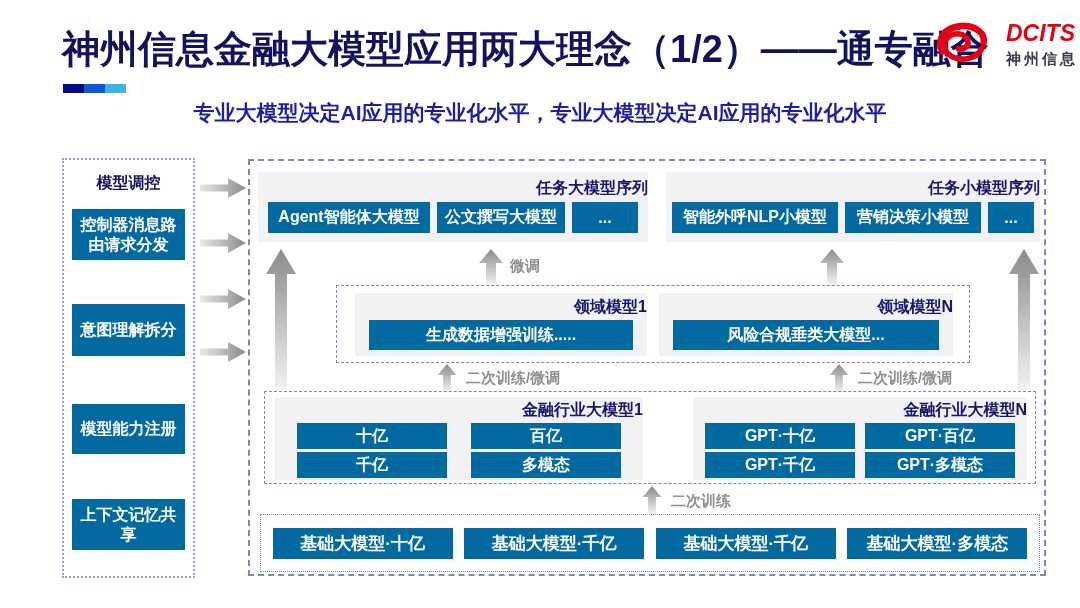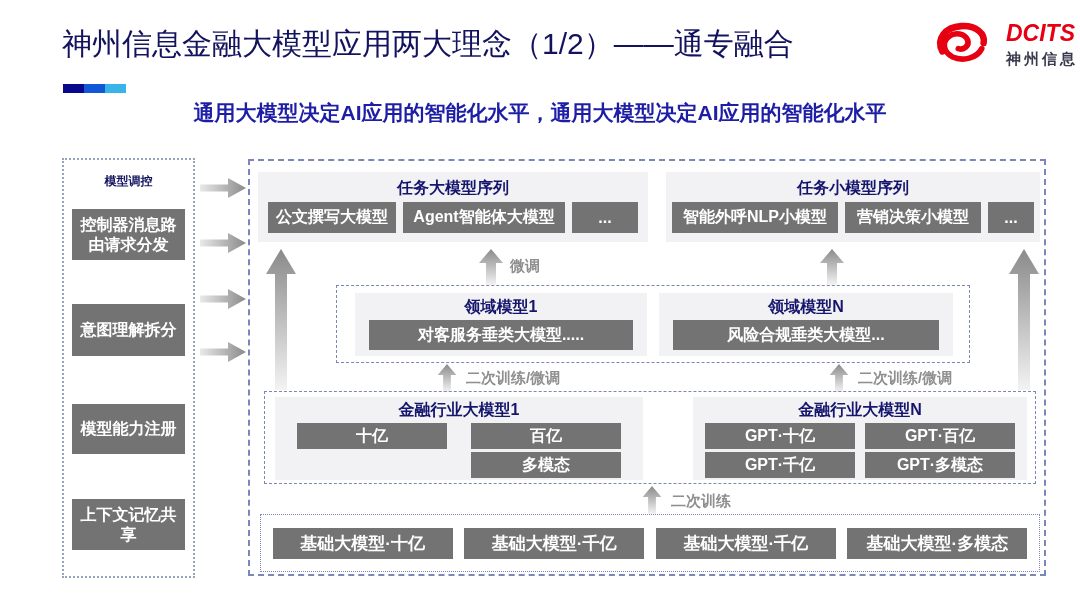--- a/index.html
+++ b/index.html
@@ -3,36 +3,36 @@
 <meta charset="utf-8">
 <style>
   html,body{margin:0;padding:0;}
   body{
     width:1080px;height:608px;position:relative;overflow:hidden;
     background:#ffffff;
     font-family:"Liberation Sans","DejaVu Sans",sans-serif;
   }
   .abs{position:absolute;}
   
-  .slide-title{left:62px;top:24px;font-size:30px;font-weight:normal;color:#12125e;white-space:nowrap;}
+  .slide-title{left:62px;top:24px;font-size:38px;font-weight:bold;color:#12125e;white-space:nowrap;}
   .accent-bar{left:63px;top:84px;display:flex;height:9px;}
   .accent-bar span{width:21px;height:9px;display:block;}
   .subtitle{left:120px;top:99px;width:840px;text-align:center;font-size:21px;font-weight:bold;color:#1d1da5;white-space:nowrap;}
   .logo{left:933px;top:20px;display:flex;align-items:center;gap:13px;}
   .logo-text{color:#e60012;font-size:23px;font-weight:bold;font-style:italic;line-height:1;}
   .logo-sub{color:#3a3a4e;font-size:15px;font-weight:bold;letter-spacing:3px;margin-top:5px;}
   
   .sidebar{left:62px;top:158px;width:133px;height:420px;border:2px dotted #97a2c0;box-sizing:border-box;background:#fff;}
-  .sidebar-title{left:0;top:13px;width:100%;text-align:center;font-size:12px;font-weight:bold;color:#12125e;}
-  .blue-btn{background:#737373;color:#ffffff;font-weight:bold;display:flex;align-items:center;justify-content:center;text-align:center;box-sizing:border-box;}
+  .sidebar-title{left:0;top:13px;width:100%;text-align:center;font-size:16px;font-weight:bold;color:#12125e;}
+  .blue-btn{background:#0369a1;color:#ffffff;font-weight:bold;display:flex;align-items:center;justify-content:center;text-align:center;box-sizing:border-box;}
   .side-btn{left:8px;width:113px;font-size:16px;line-height:1.25;padding:2px;}
   
   .main{left:248px;top:159px;width:798px;height:417px;border:2px dashed #7a87b8;box-sizing:border-box;}
   .gray-panel{background:#f2f2f4;}
-  .panel-title{width:100%;text-align:center;font-size:16px;font-weight:bold;color:#15156e;position:absolute;top:6px;left:0;}
+  .panel-title{width:100%;text-align:right;font-size:16px;font-weight:bold;color:#15156e;position:absolute;top:6px;left:0;}
   .node-row{position:absolute;left:0;bottom:9px;width:100%;display:flex;justify-content:center;gap:7px;}
   .node-row .blue-btn{height:31px;font-size:16px;}
   .dashed-box{border:1.5px dashed #7a87b8;box-sizing:border-box;}
   .arrow-label{color:#8f8f8f;font-weight:bold;font-size:15px;white-space:nowrap;line-height:1.2;}
   .arrow-label.wrap{white-space:normal;width:94px;text-align:center;}
   .grid-btn{height:26px;font-size:16px;width:150px;}
   .base-row{display:flex;align-items:center;justify-content:space-evenly;}
   .base-row .blue-btn{width:180px;height:31px;font-size:17px;}
   svg.arr{display:block;}
 </style>
@@ -51,21 +51,21 @@
     </linearGradient>
   </defs>
 </svg>
 
 <div class="abs slide-title">神州信息金融大模型应用两大理念（1/2）——通专融合</div>
 <div class="abs accent-bar">
   <span style="background:#08088a"></span>
   <span style="background:#1157d8"></span>
   <span style="background:#38b4e8"></span>
 </div>
-<div class="abs subtitle">通用大模型决定AI应用的智能化水平，通用大模型决定AI应用的智能化水平</div>
+<div class="abs subtitle">专业大模型决定AI应用的专业化水平，专业大模型决定AI应用的专业化水平</div>
 
 <div class="abs logo">
   <span>
     <svg width="60" height="46" viewBox="0 0 64 48">
       <g fill="none" stroke="#e60012" stroke-linecap="round">
         <path d="M10 33 C 3 20, 13 7, 30 6 C 46 5, 56 14, 54 24" stroke-width="7"></path>
         <path d="M52 30 C 47 40, 32 44, 21 39 C 11 34, 9 23, 17 17 C 24 12, 34 14, 37 21 C 39 27, 33 32, 27 30" stroke-width="6"></path>
       </g>
     </svg>
   </span>
@@ -94,22 +94,22 @@
   </svg>
 <svg class="abs arr" style="left:200px;top:342px;" width="46" height="20" viewBox="0 0 46 20">
     <polygon points="0,6.5 28,6.5 28,0 46,10 28,20 28,13.5 0,13.5" fill="url(#gradH)"></polygon>
   </svg>
 
 <div class="abs main">
 
   <div class="abs gray-panel" style="left:8px;top:11px;width:390px;height:70px;">
     <div class="panel-title">任务大模型序列</div>
     <div class="node-row">
+      <div class="blue-btn" style="width:162px;">Agent智能体大模型</div>
       <div class="blue-btn" style="width:128px;">公文撰写大模型</div>
-      <div class="blue-btn" style="width:162px;">Agent智能体大模型</div>
       <div class="blue-btn" style="width:66px;">...</div>
     </div>
   </div>
 
   <div class="abs gray-panel" style="left:416px;top:11px;width:374px;height:70px;">
     <div class="panel-title">任务小模型序列</div>
     <div class="node-row">
       <div class="blue-btn" style="width:166px;">智能外呼NLP小模型</div>
       <div class="blue-btn" style="width:136px;">营销决策小模型</div>
       <div class="blue-btn" style="width:46px;">...</div>
@@ -129,21 +129,21 @@
   <div class="abs arrow-label" style="left:260px;top:96px;">微调</div>
 
   <svg class="abs arr" style="left:570px;top:88px;" width="24" height="36" viewBox="0 0 24 36">
       <polygon points="12,0 24,14 17,14 17,36 7,36 7,14 0,14" fill="url(#gradV)"></polygon>
     </svg>
   <div class="abs arrow-label wrap" style="left:600px;top:92px;margin-top:40px;">生成数据增强训练</div>
 
   <div class="abs dashed-box" style="left:86px;top:124px;width:634px;height:78px;">
     <div class="abs gray-panel" style="left:18px;top:7px;width:292px;height:63px;">
       <div class="panel-title" style="top:4px;">领域模型1</div>
-      <div class="abs blue-btn" style="left:14px;bottom:6px;width:264px;height:30px;font-size:16px;">对客服务垂类大模型.....</div>
+      <div class="abs blue-btn" style="left:14px;bottom:6px;width:264px;height:30px;font-size:16px;">生成数据增强训练.....</div>
     </div>
     <div class="abs gray-panel" style="left:322px;top:7px;width:294px;height:63px;">
       <div class="panel-title" style="top:4px;">领域模型N</div>
       <div class="abs blue-btn" style="left:14px;bottom:6px;width:266px;height:30px;font-size:16px;">风险合规垂类大模型...</div>
     </div>
   </div>
 
   <svg class="abs arr" style="left:186px;top:203px;" width="22" height="28" viewBox="0 0 24 36">
       <polygon points="12,0 24,14 17,14 17,36 7,36 7,14 0,14" fill="url(#gradV)"></polygon>
     </svg>
@@ -151,20 +151,21 @@
   <svg class="abs arr" style="left:578px;top:203px;" width="22" height="28" viewBox="0 0 24 36">
       <polygon points="12,0 24,14 17,14 17,36 7,36 7,14 0,14" fill="url(#gradV)"></polygon>
     </svg>
   <div class="abs arrow-label" style="left:608px;top:208px;">二次训练/微调</div>
 
   <div class="abs dashed-box" style="left:14px;top:230px;width:772px;height:93px;">
     <div class="abs gray-panel" style="left:10px;top:5px;width:368px;height:83px;">
       <div class="panel-title" style="top:3px;">金融行业大模型1</div>
       <div class="abs blue-btn grid-btn" style="left:22px;top:26px;">十亿</div>
       <div class="abs blue-btn grid-btn" style="left:196px;top:26px;">百亿</div>
+      <div class="abs blue-btn grid-btn" style="left:22px;top:55px;">千亿</div>
       <div class="abs blue-btn grid-btn" style="left:196px;top:55px;">多模态</div>
     </div>
     <div class="abs gray-panel" style="left:428px;top:5px;width:334px;height:83px;">
       <div class="panel-title" style="top:3px;">金融行业大模型N</div>
       <div class="abs blue-btn grid-btn" style="left:12px;top:26px;">GPT·十亿</div>
       <div class="abs blue-btn grid-btn" style="left:172px;top:26px;">GPT·百亿</div>
       <div class="abs blue-btn grid-btn" style="left:12px;top:55px;">GPT·千亿</div>
       <div class="abs blue-btn grid-btn" style="left:172px;top:55px;">GPT·多模态</div>
     </div>
   </div>

